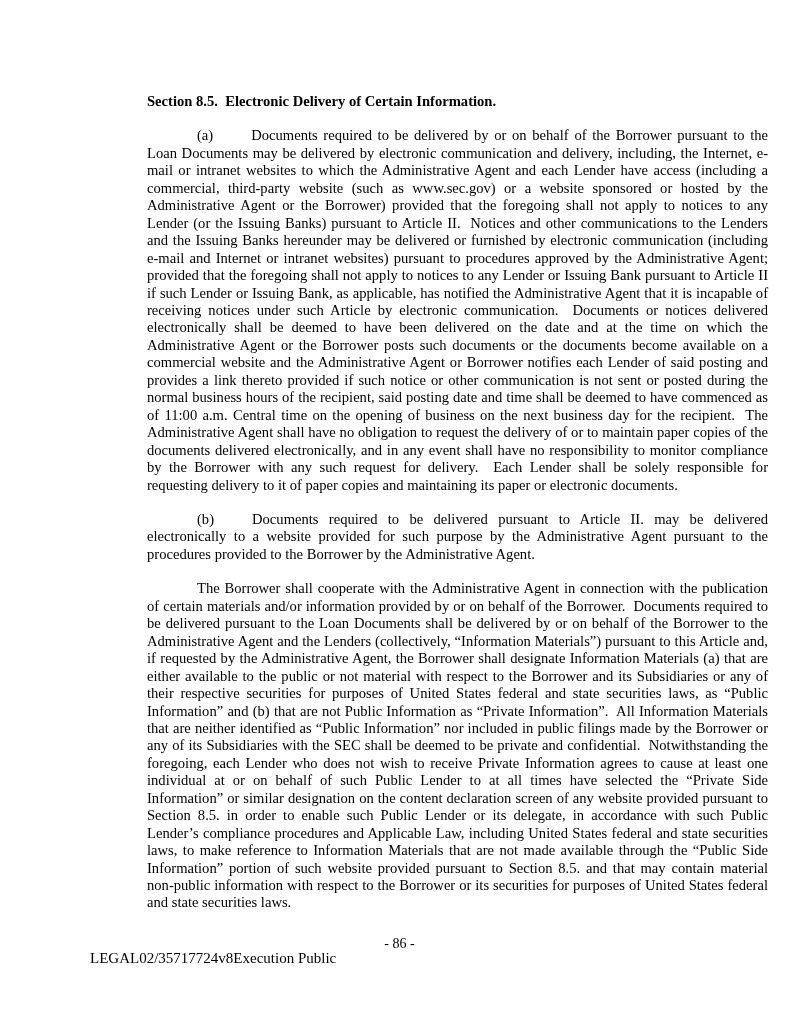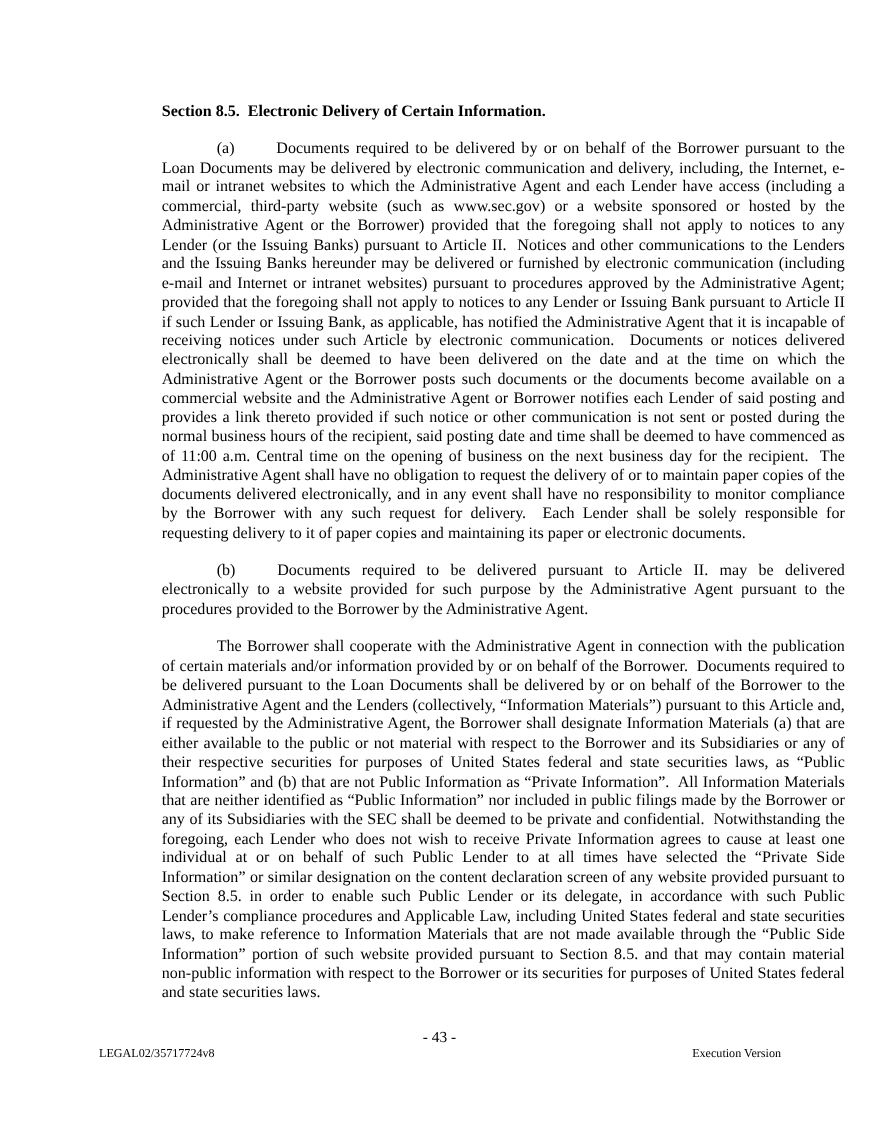--- a/index.html
+++ b/index.html
@@ -51,22 +51,21 @@
     text-align: center;
     font-size: 14px;
     line-height: 16px;
   }
   .footer-row {
     position: absolute;
     top: 952px;
     left: 90px;
     right: 89px;
     display: flex;
-    justify-content: space-between;
-    font-size: 11px;
+    font-size: 15px;
     line-height: 13px;
     font-family: Liberation Serif, serif;
   }
 </style>
 </head>
 <body>
 
 <div class="page">
   <div class="content">
 
@@ -74,19 +73,19 @@
 
     <p class="para"><span>(a)</span><span class="tab"></span><span>Documents required to be delivered by or on behalf of the Borrower pursuant to the Loan Documents may be delivered by electronic communication and delivery, including, the Internet, e-mail or intranet websites to which the Administrative Agent and each Lender have access (including a commercial, third-party website (such as www.sec.gov) or a website sponsored or hosted by the Administrative Agent or the Borrower) provided that the foregoing shall not apply to notices to any Lender (or the Issuing Banks) pursuant to Article II.&nbsp; Notices and other communications to the Lenders and the Issuing Banks hereunder may be delivered or furnished by electronic communication (including e-mail and Internet or intranet websites) pursuant to procedures approved by the Administrative Agent; provided that the foregoing shall not apply to notices to any Lender or Issuing Bank pursuant to Article II if such Lender or Issuing Bank, as applicable, has notified the Administrative Agent that it is incapable of receiving notices under such Article by electronic communication.&nbsp; Documents or notices delivered electronically shall be deemed to have been delivered on the date and at the time on which the Administrative Agent or the Borrower posts such documents or the documents become available on a commercial website and the Administrative Agent or Borrower notifies each Lender of said posting and provides a link thereto provided if such notice or other communication is not sent or posted during the normal business hours of the recipient, said posting date and time shall be deemed to have commenced as of 11:00 a.m. Central time on the opening of business on the next business day for the recipient.&nbsp; The Administrative Agent shall have no obligation to request the delivery of or to maintain paper copies of the documents delivered electronically, and in any event shall have no responsibility to monitor compliance by the Borrower with any such request for delivery.&nbsp; Each Lender shall be solely responsible for requesting delivery to it of paper copies and maintaining its paper or electronic documents.</span></p>
 
     <p class="para"><span>(b)</span><span class="tab"></span><span>Documents required to be delivered pursuant to Article II. may be delivered electronically to a website provided for such purpose by the Administrative Agent pursuant to the procedures provided to the Borrower by the Administrative Agent.</span></p>
 
 
     <p class="para"><span>The Borrower shall cooperate with the Administrative Agent in connection with the publication of certain materials and/or information provided by or on behalf of the Borrower.&nbsp; Documents required to be delivered pursuant to the Loan Documents shall be delivered by or on behalf of the Borrower to the Administrative Agent and the Lenders (collectively, “Information Materials”) pursuant to this Article and, if requested by the Administrative Agent, the Borrower shall designate Information Materials (a) that are either available to the public or not material with respect to the Borrower and its Subsidiaries or any of their respective securities for purposes of United States federal and state securities laws, as “Public Information” and (b) that are not Public Information as “Private Information”.&nbsp; All Information Materials that are neither identified as “Public Information” nor included in public filings made by the Borrower or any of its Subsidiaries with the SEC shall be deemed to be private and confidential.&nbsp; Notwithstanding the foregoing, each Lender who does not wish to receive Private Information agrees to cause at least one individual at or on behalf of such Public Lender to at all times have selected the “Private Side Information” or similar designation on the content declaration screen of any website provided pursuant to Section 8.5. in order to enable such Public Lender or its delegate, in accordance with such Public Lender’s compliance procedures and Applicable Law, including United States federal and state securities laws, to make reference to Information Materials that are not made available through the “Public Side Information” portion of such website provided pursuant to Section 8.5. and that may contain material non-public information with respect to the Borrower or its securities for purposes of United States federal and state securities laws.</span></p>
 
   </div>
 
-  <div class="footer-pagenum">- 43 -</div>
+  <div class="footer-pagenum">- 86 -</div>
 
   <div class="footer-row">
     <span>LEGAL02/35717724v8</span>
-    <span>Execution Version</span>
+    <span>Execution Public</span>
   </div>
 </div>
 
 </body></html>

